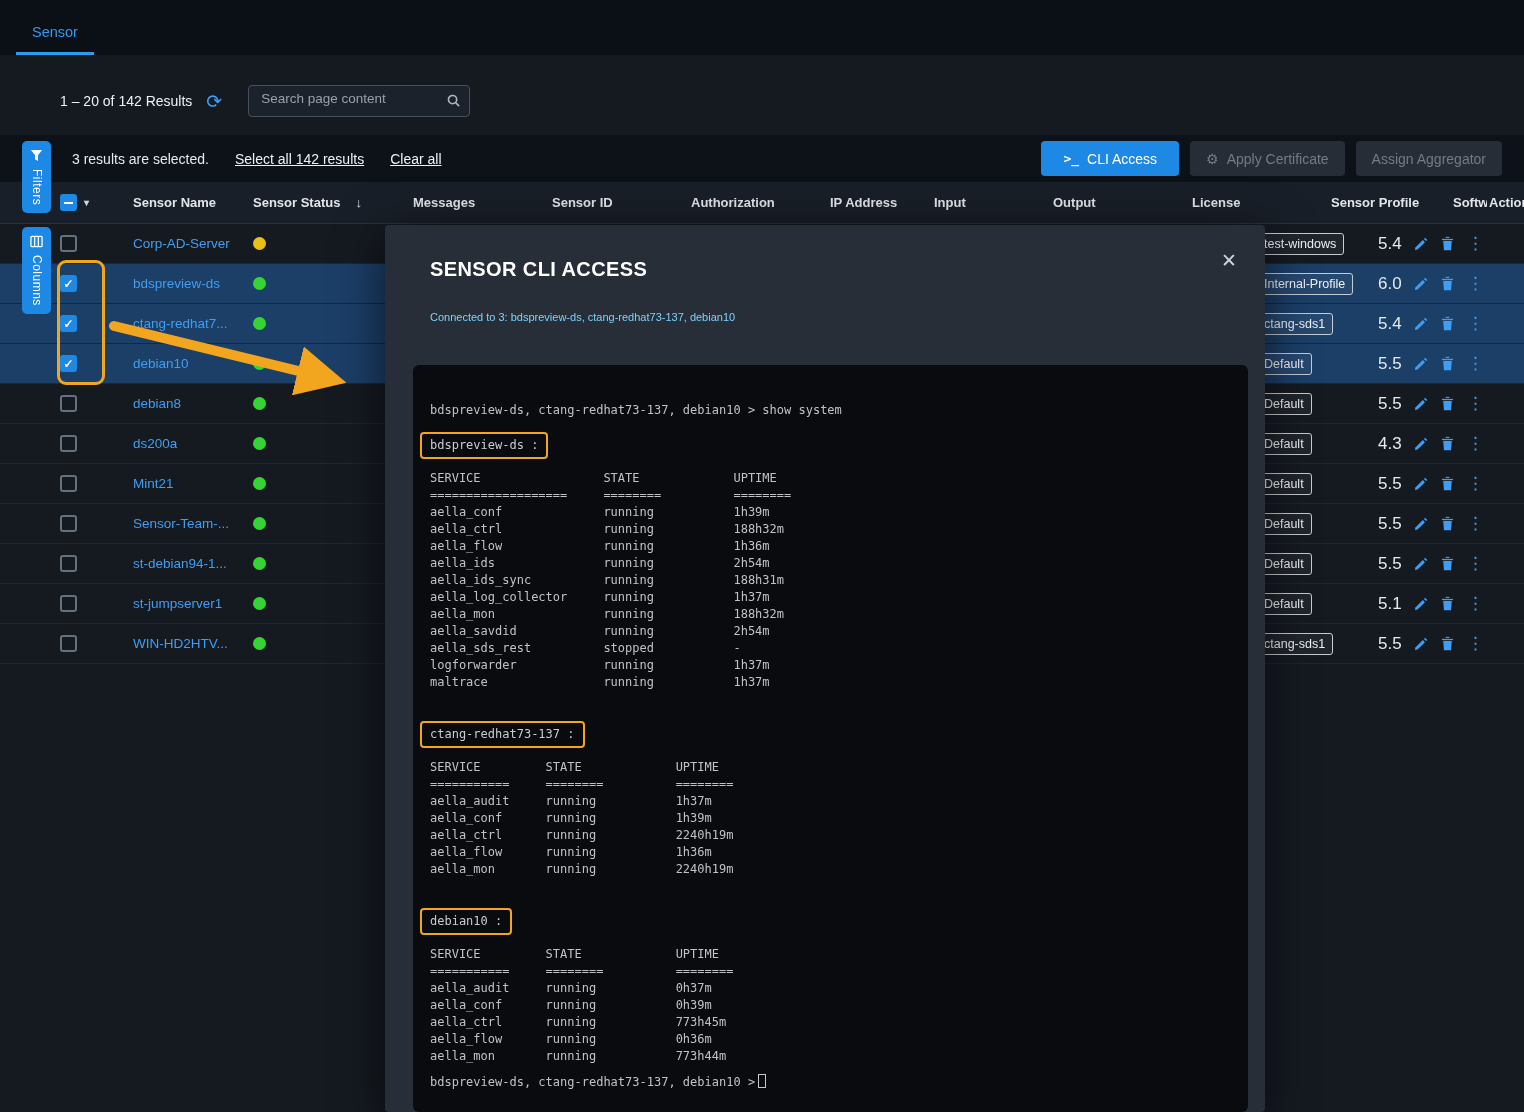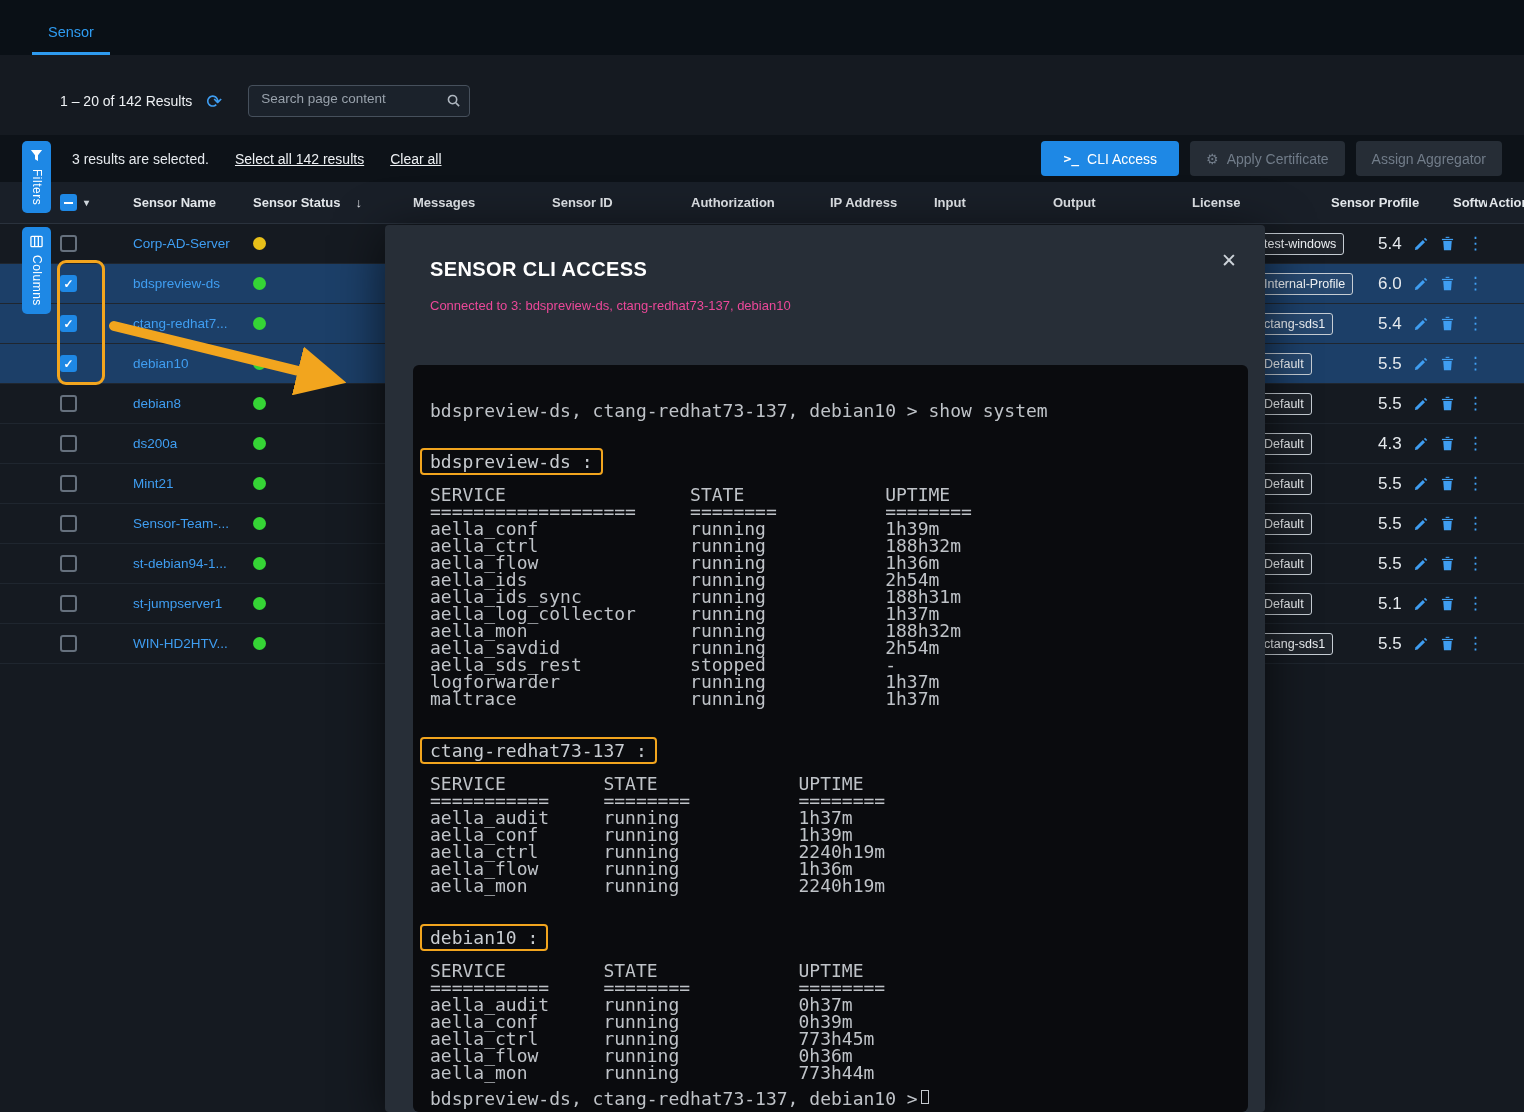--- a/index.html
+++ b/index.html
@@ -1,18 +1,18 @@
 <!DOCTYPE html>
 <html><head>
 <meta charset="utf-8">
 <style>
 *{box-sizing:border-box;margin:0;padding:0}
 html,body{width:1524px;height:1112px;overflow:hidden;background:#151a21;
   font-family:"Liberation Sans",sans-serif;color:#e6eaee;position:relative}
-.topbar{height:55px;background:#0a1016;display:flex;align-items:flex-end;padding-left:32px}
+.topbar{height:55px;background:#0a1016;display:flex;align-items:flex-end;padding-left:16px}
 .top-tab{color:#2e9bf0;font-size:14.5px;padding:14px 16px 12px;border-bottom:3px solid #2e9bf0;cursor:pointer}
 .toolbar{display:flex;align-items:center;margin:28px 12px 0 60px;height:36px}
 .results{font-size:14px;color:#eef1f4}
 .refresh{color:#3f9ef2;font-size:19px;margin-left:14px;cursor:pointer;line-height:1}
 .search{position:relative;margin-left:26px}
 .search input{width:222px;height:32px;background:#1b222b;border:1px solid #46505c;border-radius:4px;
   color:#dfe3e8;padding:0 32px 6px 12px;font-size:13.5px;outline:none;font-family:inherit}
 .search input::placeholder{color:#98a1ab}
 .search .sic{position:absolute;right:9px;top:8px}
 .tb-right{margin-left:auto;display:flex;gap:13px}
@@ -55,28 +55,28 @@
 .kebab{font-size:17px;line-height:1}
 .sort{color:#dfe3e8;font-size:13px}
 .side-tabs{position:absolute;left:22px;top:141px;z-index:6;display:flex;flex-direction:column;gap:14px}
 .vtab{width:29px;background:#1e88e5;border-radius:5px;color:#fff;display:flex;flex-direction:column;
   align-items:center;padding:8px 0;gap:7px;cursor:pointer}
 .vtab .vlabel{writing-mode:vertical-rl;font-size:12px;letter-spacing:.5px}
 .modal{position:absolute;left:385px;top:225px;width:880px;height:887px;background:#272e37;border-radius:4px;
   box-shadow:0 10px 50px rgba(0,0,0,.65);z-index:20;padding:33px 16px 0 45px}
 .m-title{font-size:20px;font-weight:700;letter-spacing:.4px;color:#fff}
 .close{position:absolute;top:24px;right:28px;color:#cdd3d9;font-size:19px;cursor:pointer}
-.m-sub{margin-top:17px;font-size:13px;color:#ec4899}
+.m-sub{margin-top:30px;font-size:11px;color:#7dd3fc}
 .terminal{position:absolute;left:28px;right:17px;top:140px;bottom:0;background:#0a0b0e;border-radius:6px;
-  padding:37px 14px 0 17px;font-family:"DejaVu Sans Mono",monospace;font-size:18px;line-height:17px;color:#bfc3c8}
+  padding:37px 14px 0 17px;font-family:"DejaVu Sans Mono",monospace;font-size:12px;line-height:17px;color:#bfc3c8}
 .t-section{margin-top:30px}
-.t-section:first-of-type{margin-top:29px}
+.t-section:first-of-type{margin-top:13px}
 .host-box{display:inline-block;border:2px solid #f2a51e;border-radius:4px;padding:3px 8px;margin-left:-10px;color:#c8ccd1}
 .t-section pre{font:inherit;margin-top:11px;white-space:pre}
-.t-prompt{position:absolute;left:17px;bottom:5px;display:flex;align-items:flex-start}
+.t-prompt{position:absolute;left:17px;bottom:21px;display:flex;align-items:flex-start}
 .cursor{display:inline-block;width:8px;height:14px;border:1px solid #c5c9ce;margin-left:3px}
 .ann-box{position:absolute;left:57px;top:260px;width:48px;height:125px;border:3px solid #f2a51e;border-radius:9px;z-index:30;pointer-events:none}
 .ann-arrow{position:absolute;left:102px;top:306px;z-index:30;pointer-events:none}
 svg{display:block}
 </style>
 </head>
 <body>
 
 <div class="topbar">
   <div class="top-tab">Sensor</div>

